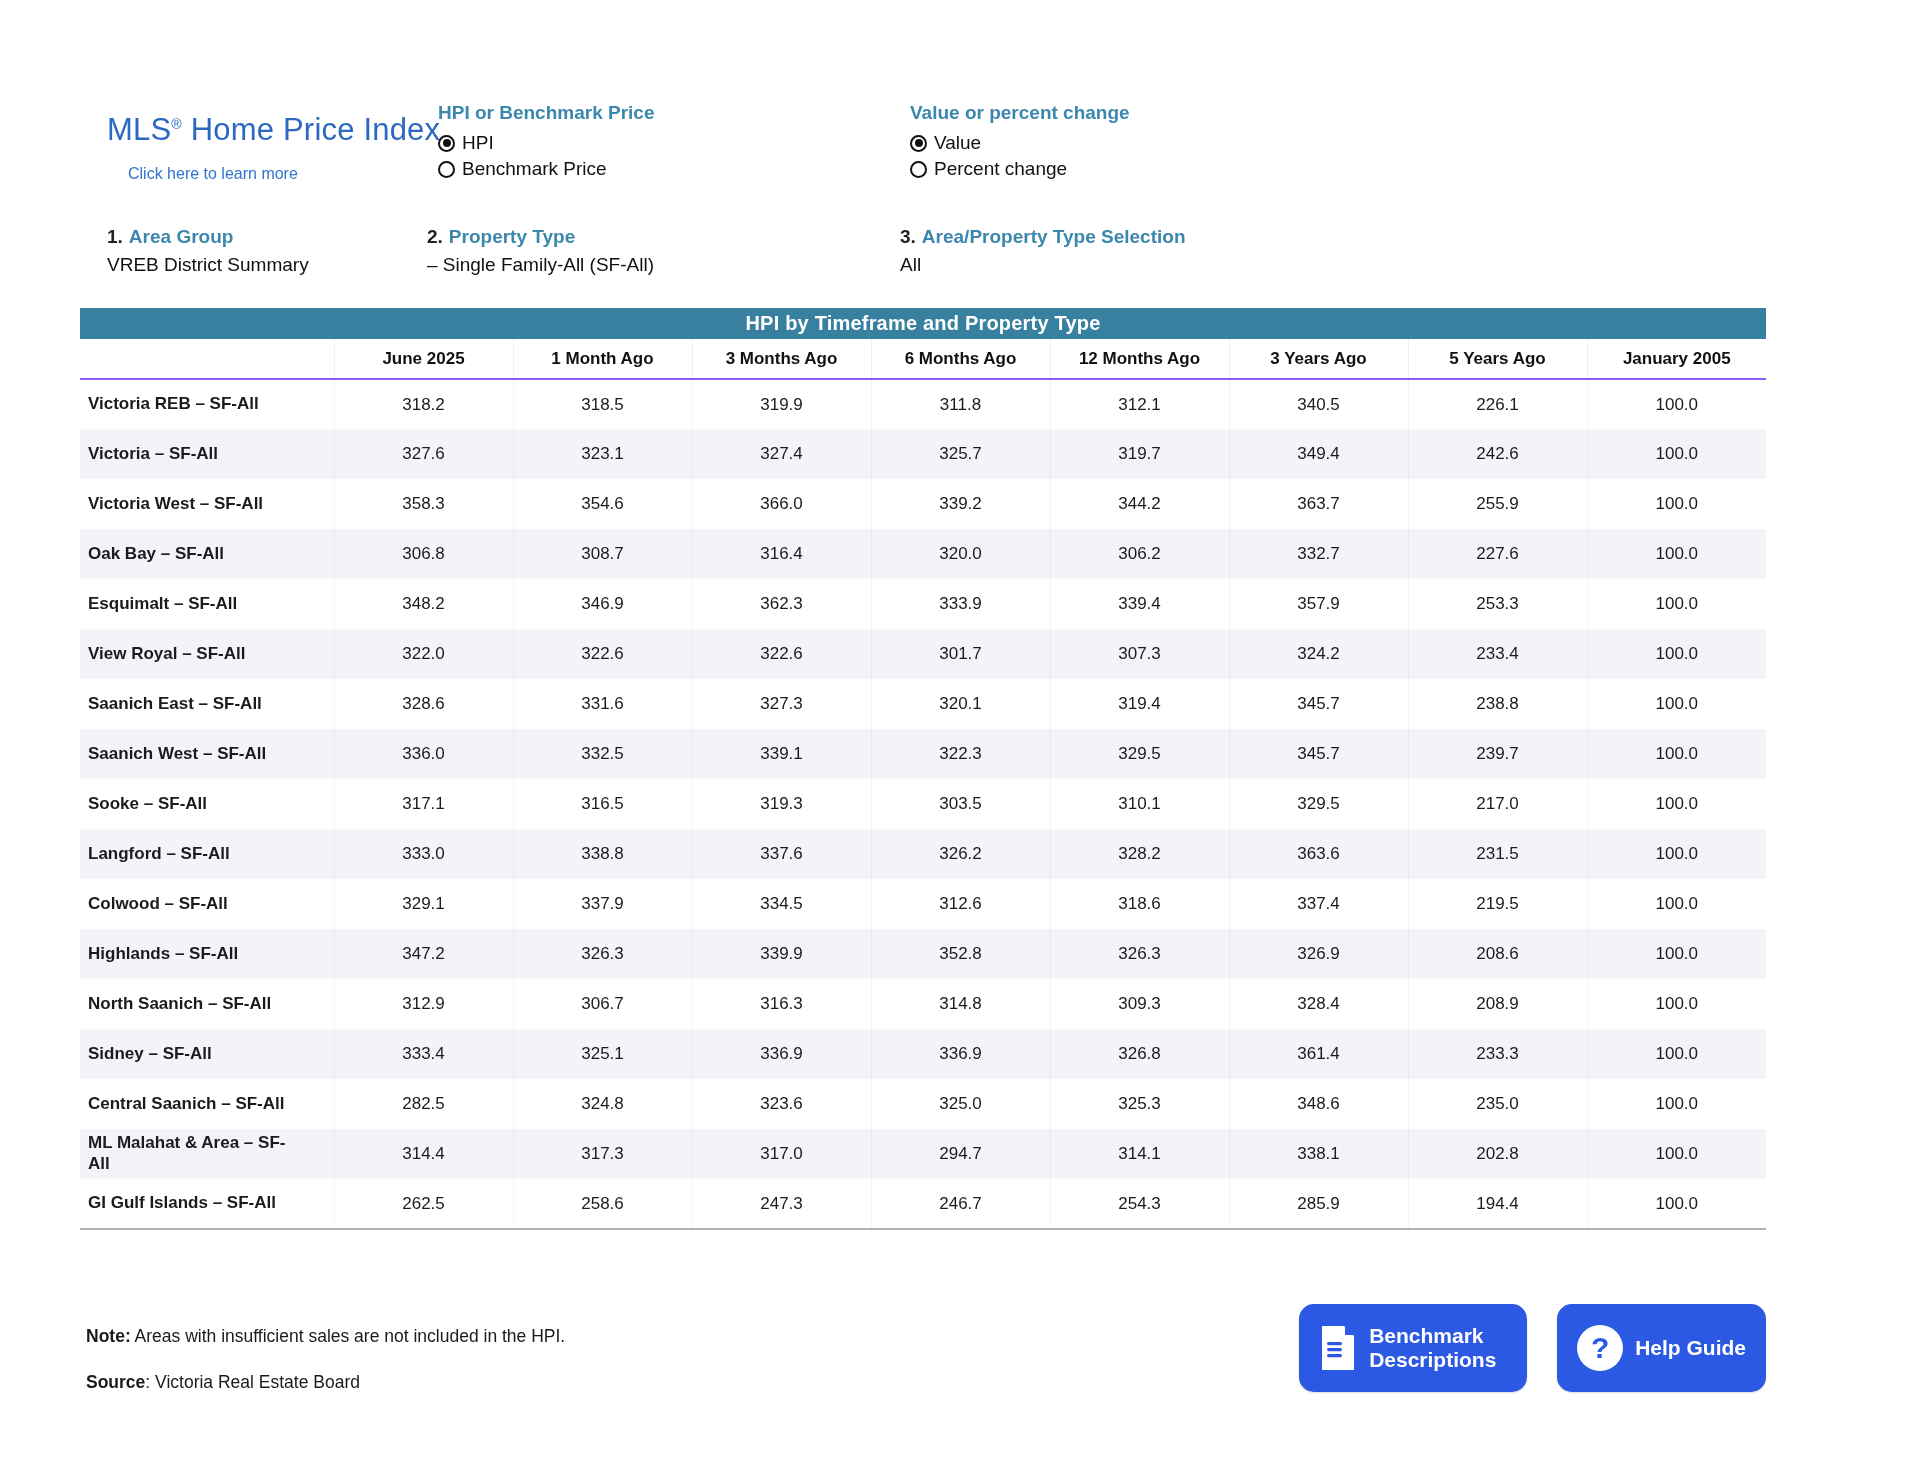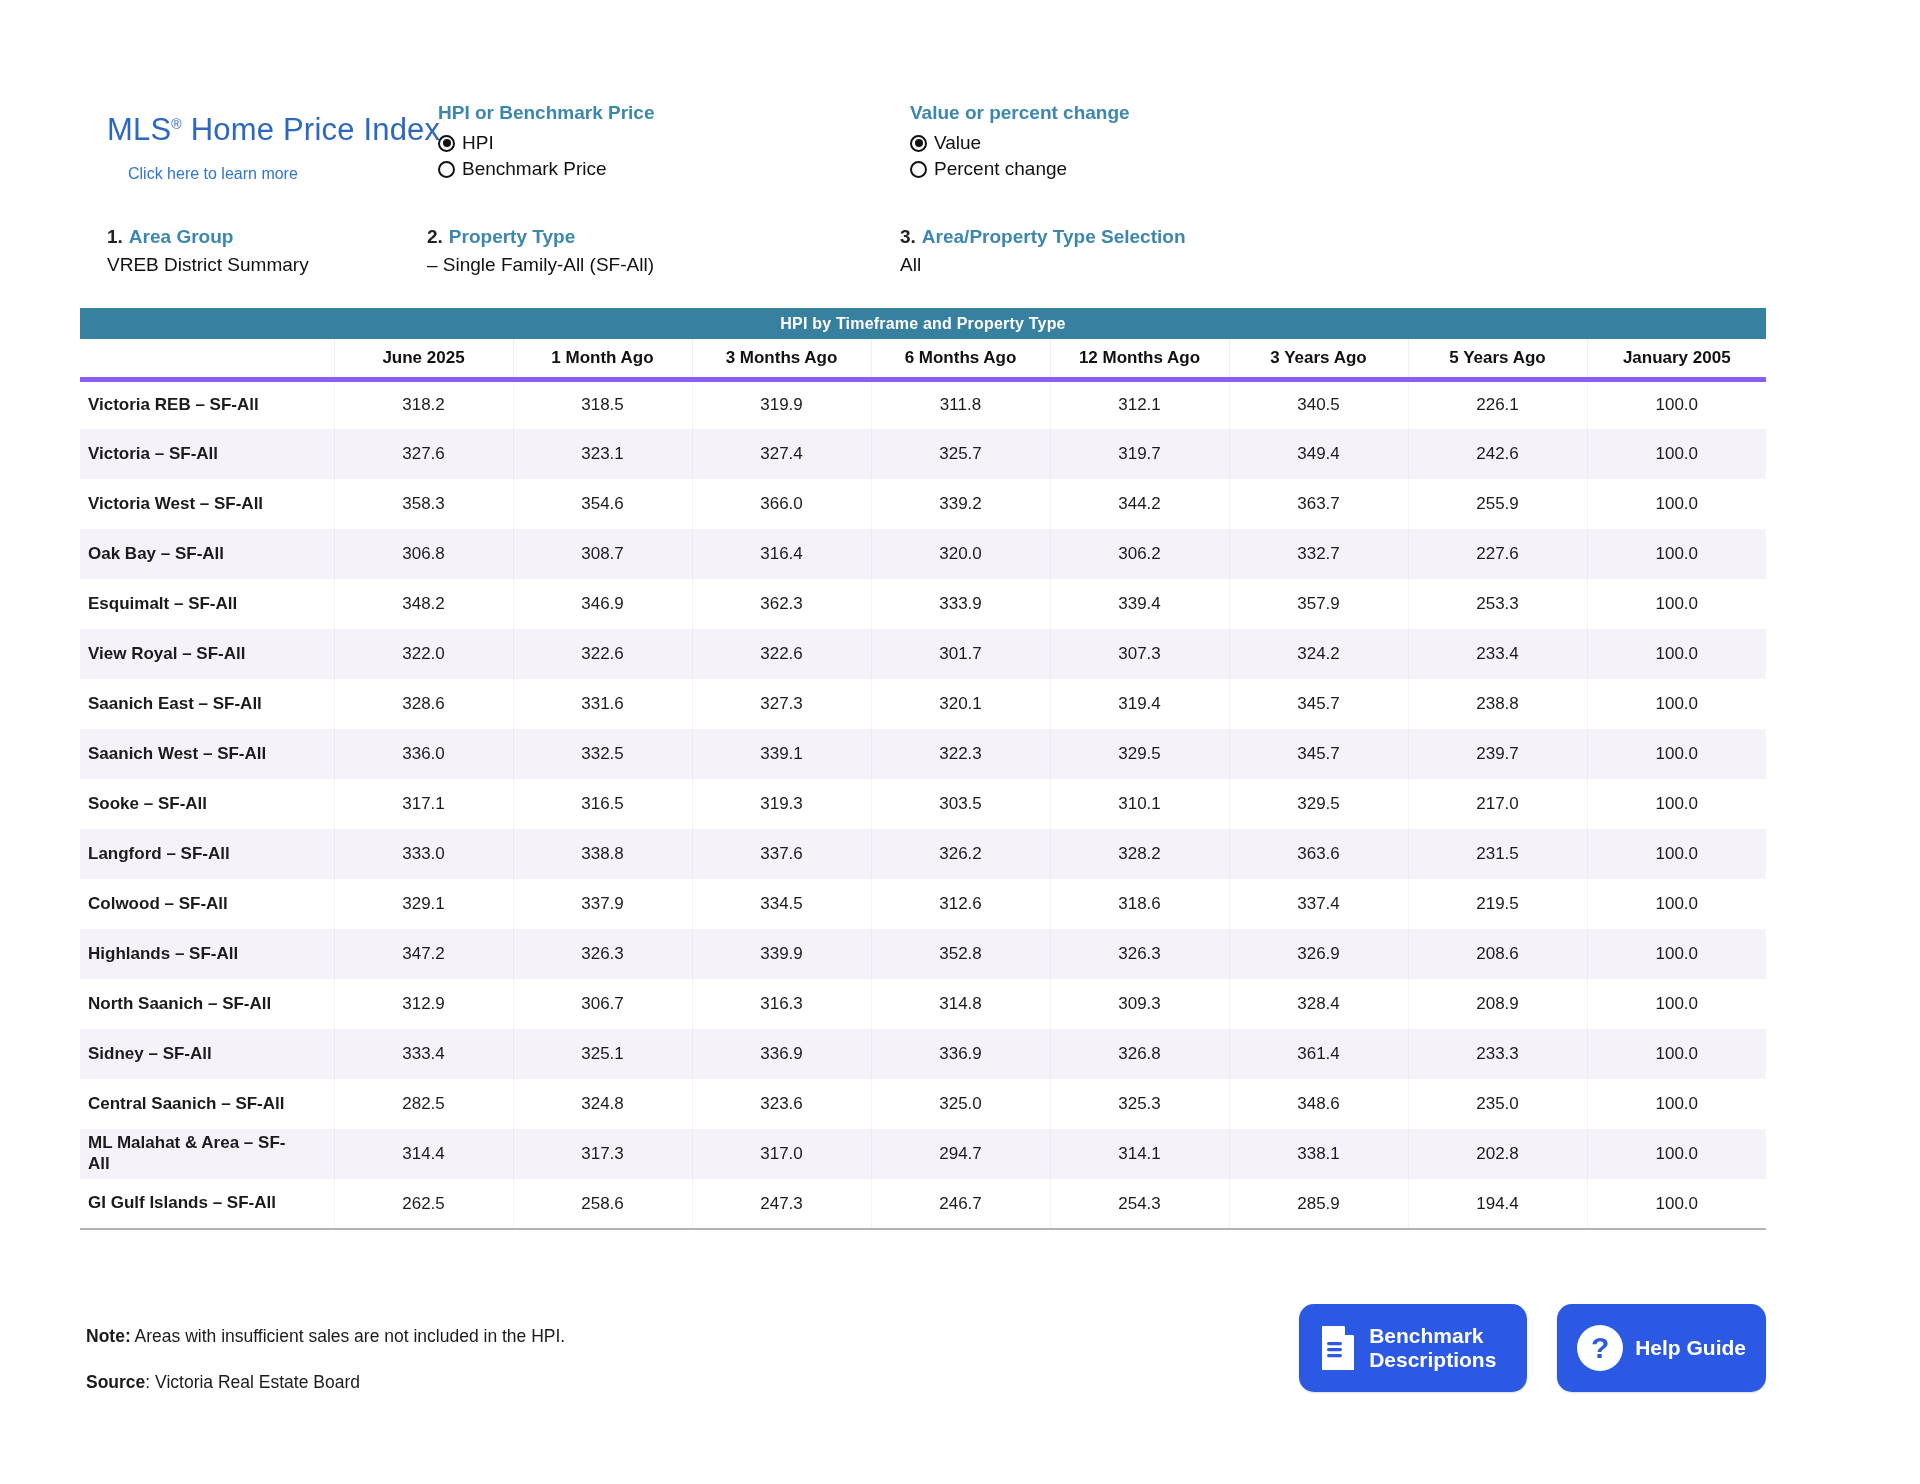--- a/index.html
+++ b/index.html
@@ -30,26 +30,26 @@
   .selector-heading { font-size:19px; font-weight:bold; }
   .selector-heading .num { color:#222; margin-right:6px; }
   .selector-heading .lbl { color:#3C87AD; }
   .selector-value { font-size:19px; color:#111; margin-top:6px; }
 
   
   .table-wrap { position:absolute; left:80px; top:308px; width:1686px; }
   table.hpi { width:100%; border-collapse:collapse; table-layout:fixed; font-size:17px; }
   col.area-col { width:254px; }
   .title-row th {
-    background:#38809F; color:#fff; font-size:16px; font-weight:bold;
+    background:#38809F; color:#fff; font-size:20px; font-weight:bold;
     height:31px; text-align:center; letter-spacing:.2px;
   }
   .header-row th {
     height:40px; font-weight:bold; color:#111; text-align:center;
-    border-bottom:5px solid #8b5cf6; vertical-align:middle;
+    border-bottom:2px solid #8b5cf6; vertical-align:middle;
   }
   .header-row th + th { border-left:1px solid rgba(110,110,140,0.10); }
   tbody td { height:50px; text-align:center; vertical-align:middle; color:#1b1b1b; }
   tbody td + td { border-left:1px solid rgba(110,110,140,0.08); }
   tbody td.area-cell {
     text-align:left; font-weight:bold; padding-left:8px; padding-right:34px; line-height:1.22;
   }
   tbody tr:nth-child(even) { background:#F6F2FA; }
   tbody tr:last-child td { border-bottom:2px solid #b3b3b3; }
 

